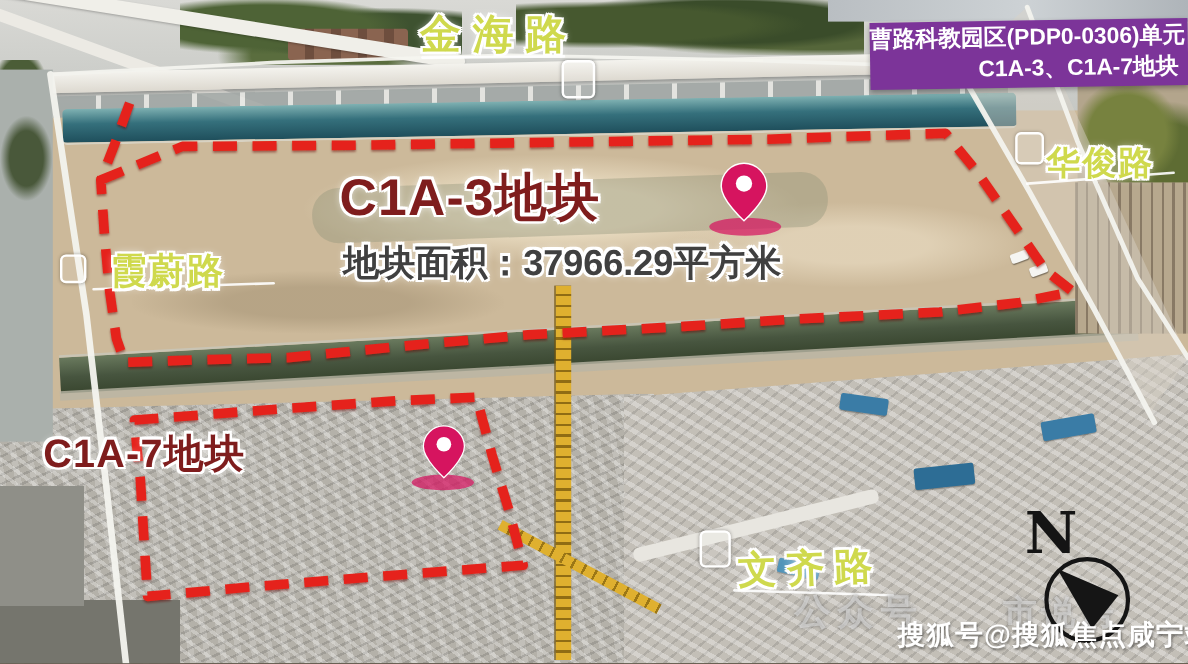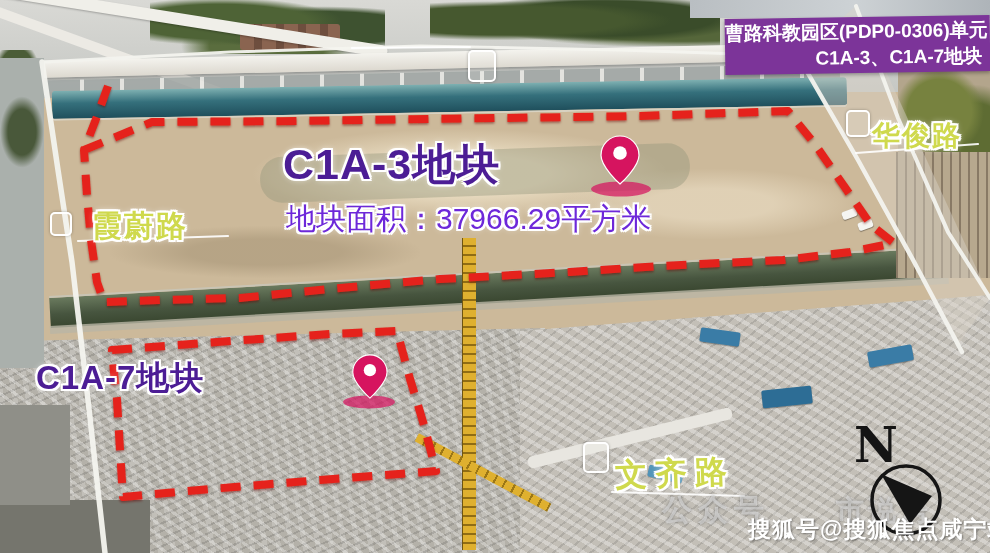--- a/index.html
+++ b/index.html
@@ -93,22 +93,22 @@
   .signpost{border:2px solid #fff;border-radius:5px;background:rgba(255,255,255,.12);
     box-shadow:0 0 3px rgba(0,0,0,.3);}
 
   
   .outline-white{text-shadow:
     -2px -2px 0 #fff,0 -2px 0 #fff,2px -2px 0 #fff,
     -2px 0 0 #fff,2px 0 0 #fff,
     -2px 2px 0 #fff,0 2px 0 #fff,2px 2px 0 #fff,
     0 0 7px rgba(255,255,255,.95);}
   .road-label{color:#cfd94d;font-weight:bold;white-space:nowrap;}
-  .parcel-title{color:#4c1d95;font-weight:bold;white-space:nowrap;letter-spacing:1px;}
-  .parcel-area{color:#6d28d9;font-weight:normal;white-space:nowrap;}
+  .parcel-title{color:#7f1d1d;font-weight:bold;white-space:nowrap;letter-spacing:1px;}
+  .parcel-area{color:#404040;font-weight:bold;white-space:nowrap;}
 
   .banner{left:725px;top:17px;width:265px;height:56px;background:#7c3499;
     transform:rotate(-0.9deg);color:#fff;font-weight:bold;text-align:right;
     padding:2px 8px 0 0;box-sizing:border-box;box-shadow:0 2px 4px rgba(0,0,0,.3);}
   .banner div{font-size:19px;line-height:26px;white-space:nowrap;}
 
   .compass-n{left:854px;top:421px;font-family:"DejaVu Serif","Liberation Serif",serif;
     font-weight:bold;font-size:48px;color:#141414;line-height:1;}
   .wm-faint{color:rgba(235,235,235,.55);font-weight:bold;white-space:nowrap;
     text-shadow:0 0 3px rgba(90,90,90,.6);}
@@ -208,20 +208,21 @@
         <circle cx="21" cy="18" r="6.8" fill="#ffffff"></circle>
       </g>
     </g>
   </svg>
 
   <div class="abs signpost" style="left:468px;top:50px;width:24px;height:28px;"></div>
   <div class="abs signpost" style="left:50px;top:212px;width:18px;height:20px;"></div>
   <div class="abs signpost" style="left:583px;top:442px;width:22px;height:27px;"></div>
   <div class="abs signpost" style="left:846px;top:110px;width:20px;height:23px;"></div>
 
+  <div class="abs road-label outline-white" style="left:350px;top:6px;font-size:34px;letter-spacing:10px;">金海路</div>
   <div class="abs road-label outline-white" style="left:92px;top:206px;font-size:30px;letter-spacing:2px;">霞蔚路</div>
   <div class="abs road-label outline-white" style="left:872px;top:117px;font-size:28px;letter-spacing:2px;">华俊路</div>
   <div class="abs road-label outline-white" style="left:615px;top:452px;font-size:32px;letter-spacing:8px;transform:rotate(-2deg);">文齐路</div>
 
   <div class="abs parcel-title outline-white" style="left:283px;top:136px;font-size:43px;">C1A-3地块</div>
   <div class="abs parcel-area outline-white" style="left:286px;top:199px;font-size:30px;">地块面积：37966.29平方米</div>
   <div class="abs parcel-title outline-white" style="left:36px;top:356px;font-size:33px;">C1A-7地块</div>
 
   <div class="abs banner">
     <div>曹路科教园区(PDP0-0306)单元</div>

